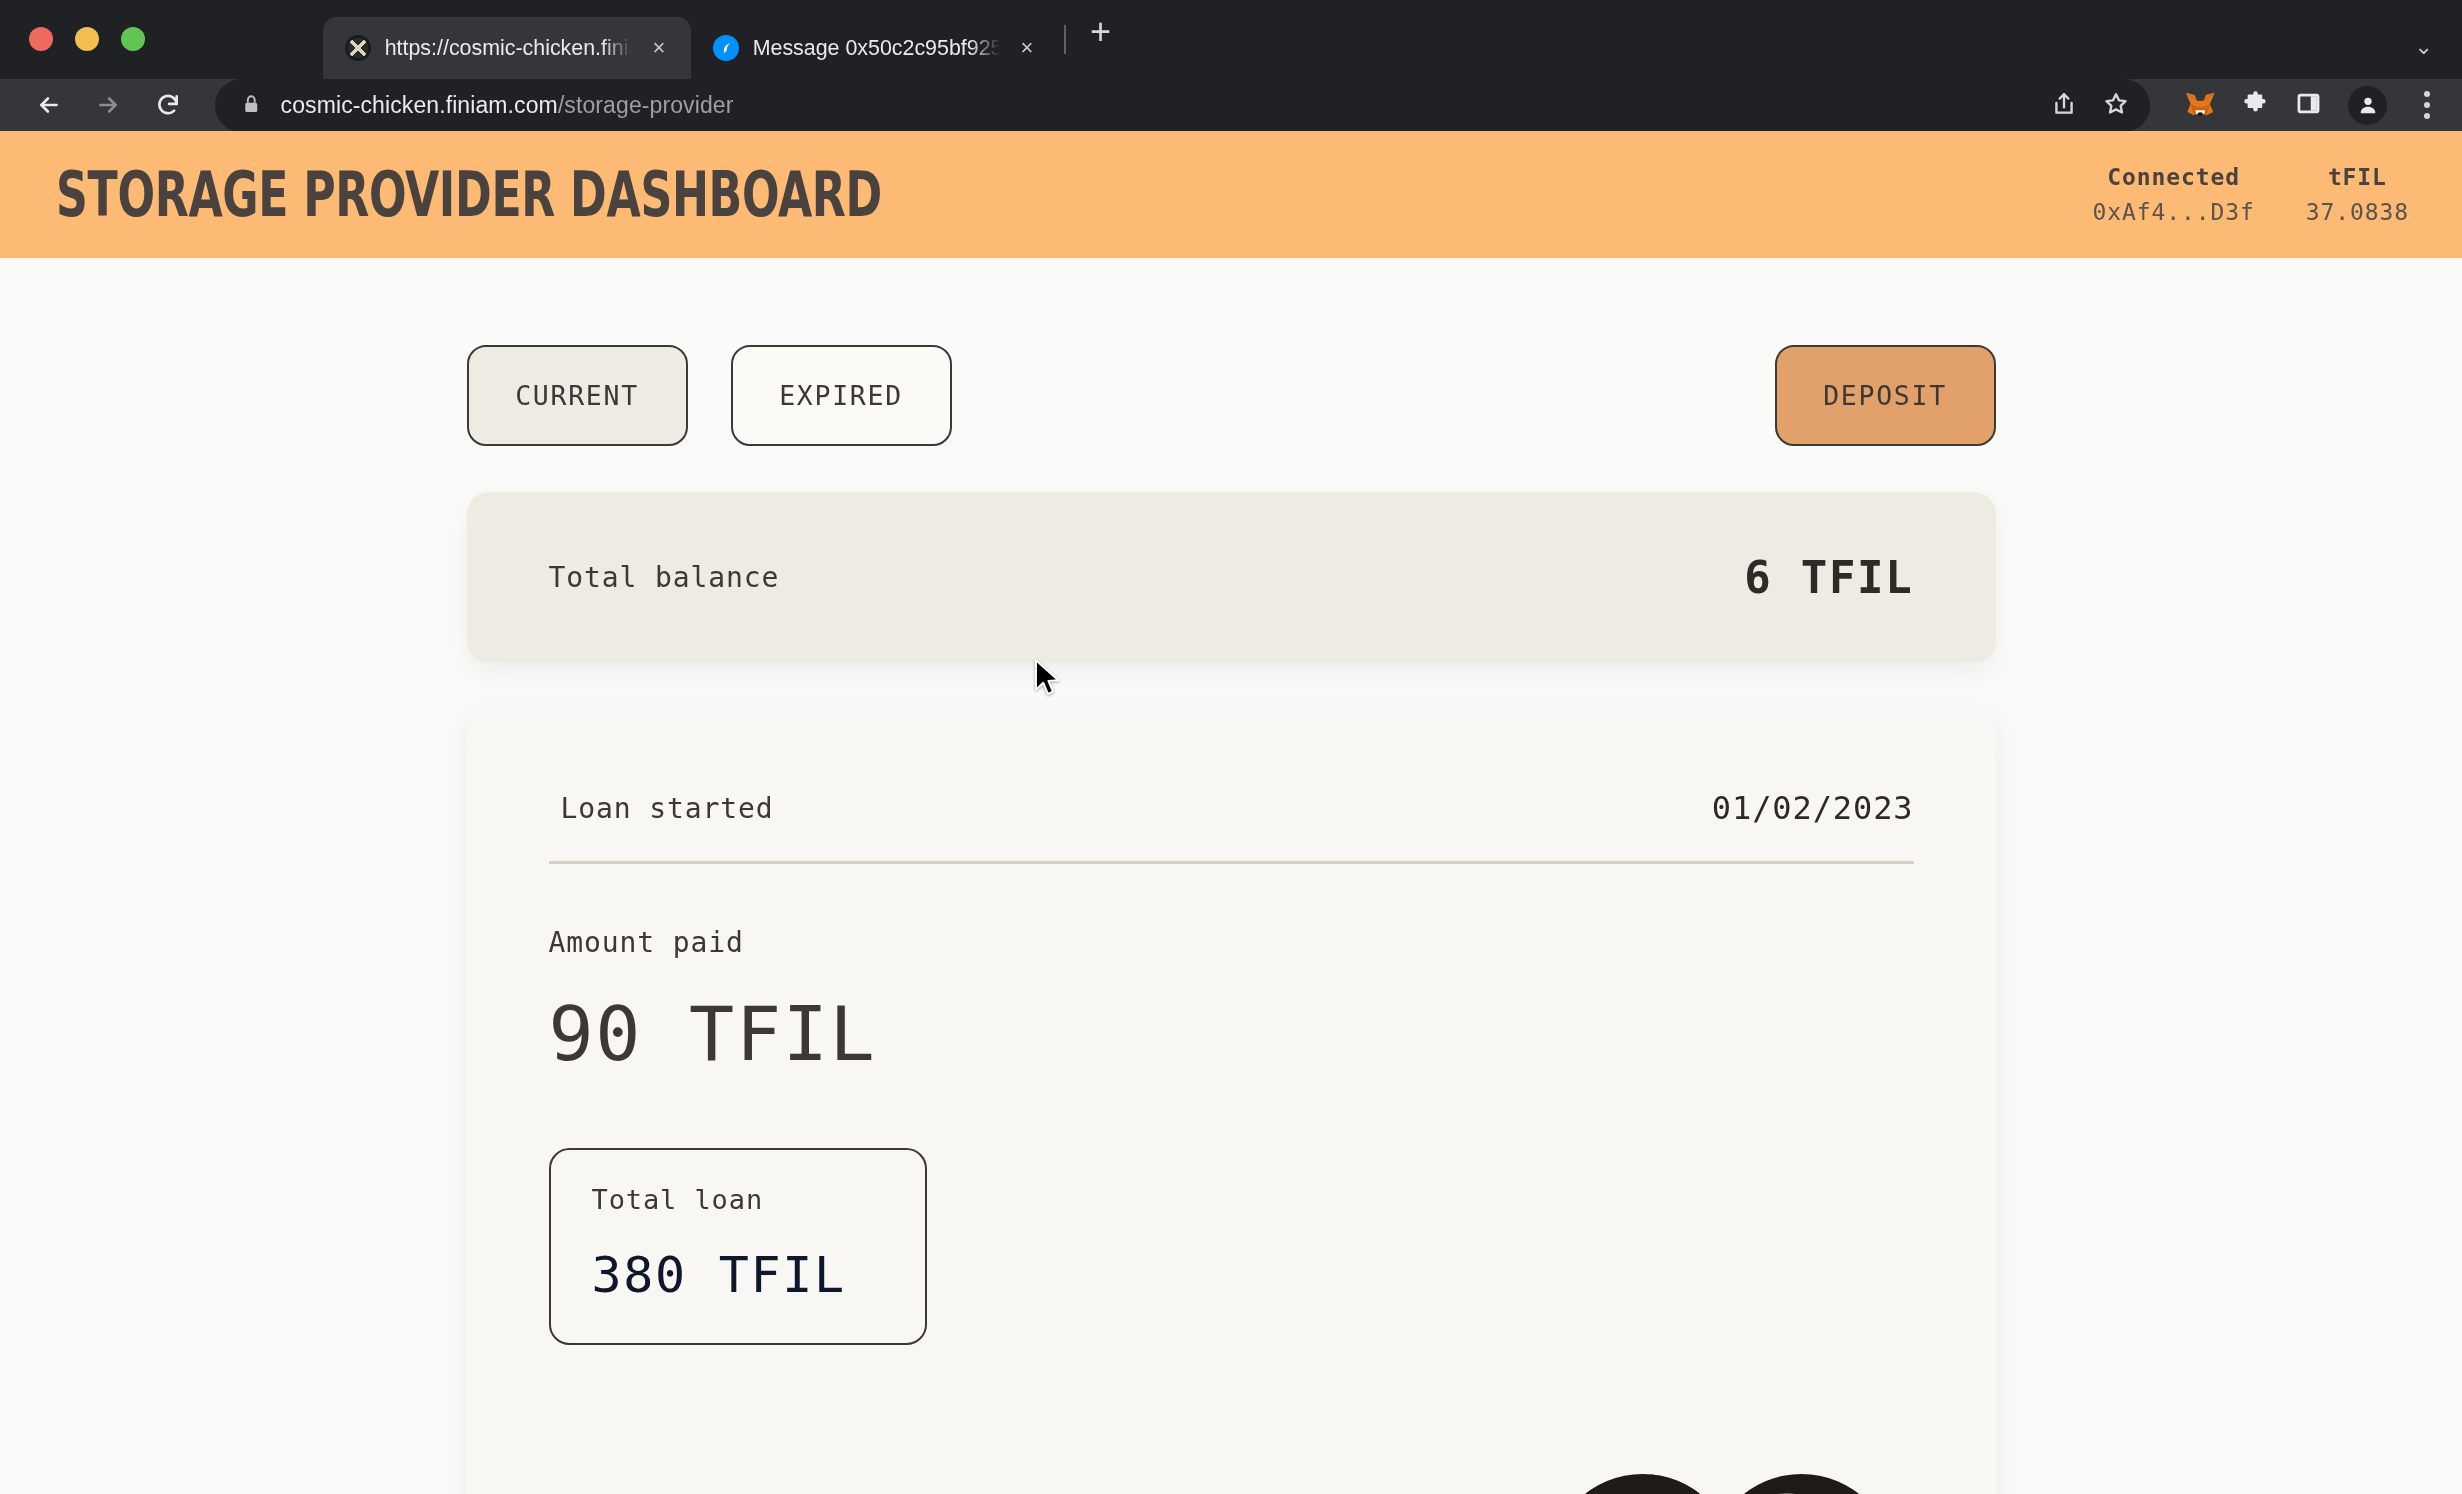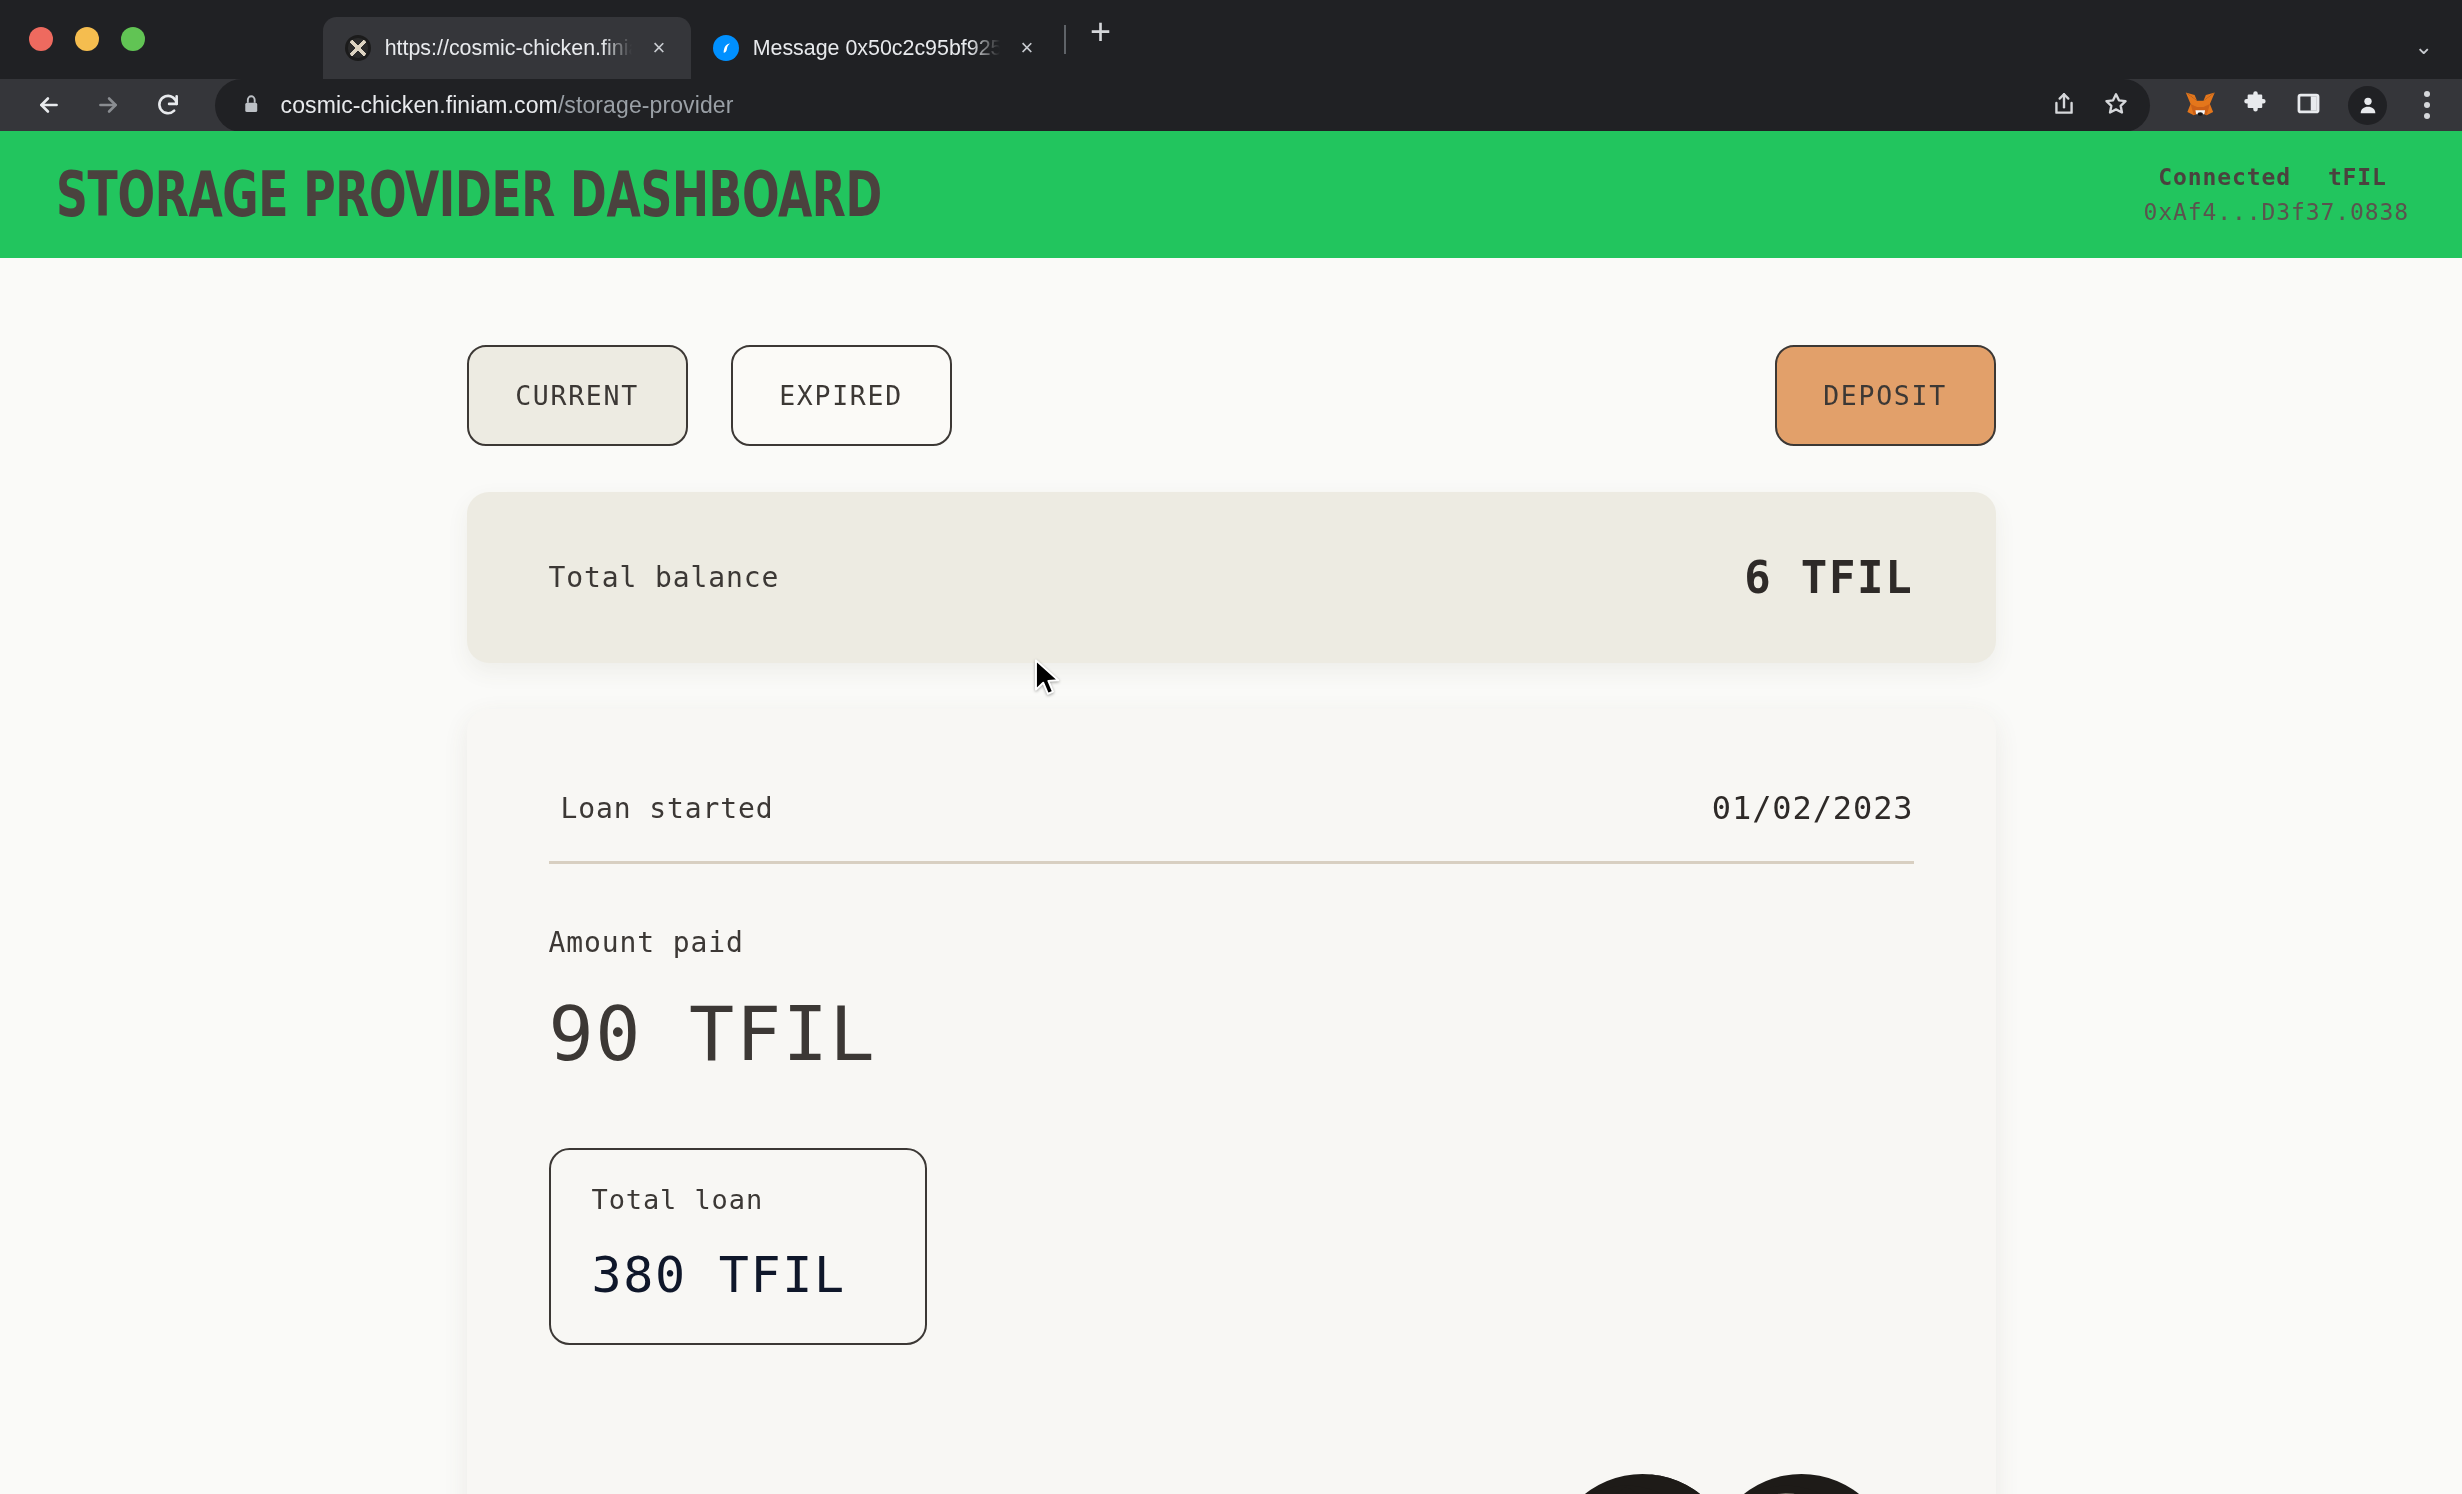--- a/index.html
+++ b/index.html
@@ -93,29 +93,29 @@
     display:flex; align-items:center; justify-content:center;
   }
   .avatar svg{ width:22px; height:22px; fill:#E8EAED; }
   .kebab{ display:flex; flex-direction:column; gap:5.1px; padding:5.1px 10.3px; }
   .kebab i{ width:6px; height:6px; border-radius:50%; background:#D5D7DA; display:block; }
 
   
   .viewport{ flex:1; background:#FAFAF8; overflow:hidden; position:relative; }
 
   .app-header{
-    height:127px; background:#22c55e; display:flex; align-items:center;
+    height:127px; background:#fdba74; display:flex; align-items:center;
     justify-content:space-between; padding:0 53px 0 56px;
   }
   .app-title{
     font-family:"Liberation Sans Narrow","DejaVu Sans Condensed","Liberation Sans",sans-serif;
     font-weight:900; font-size:63px; color:#4A423E; letter-spacing:-0.4px;
     transform:scaleX(0.78); transform-origin:left center; white-space:nowrap;
   }
-  .wallet{ display:flex; align-items:flex-start;justify-content:center; }
+  .wallet{ display:flex; gap:51px; align-items:flex-start;justify-content:center; }
   .wallet-col{ text-align:center; }
   .wallet-col .k{
     font-family:"DejaVu Sans Mono", monospace; font-size:23px; font-weight:bold;
     color:#4A423E; letter-spacing:0.9px; line-height:1.5;
   }
   .wallet-col .v{
     font-family:"DejaVu Sans Mono", monospace; font-size:23px; color:#5B534E;
     letter-spacing:0.9px; line-height:1.5;
   }
 

